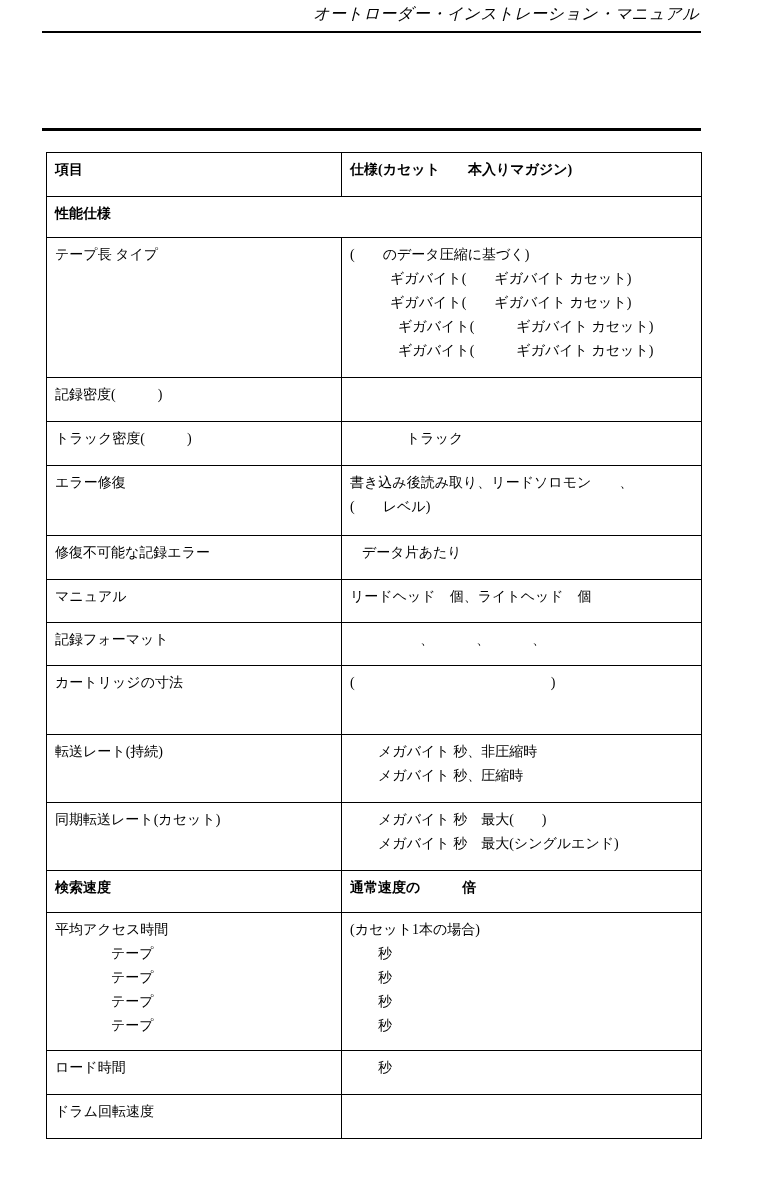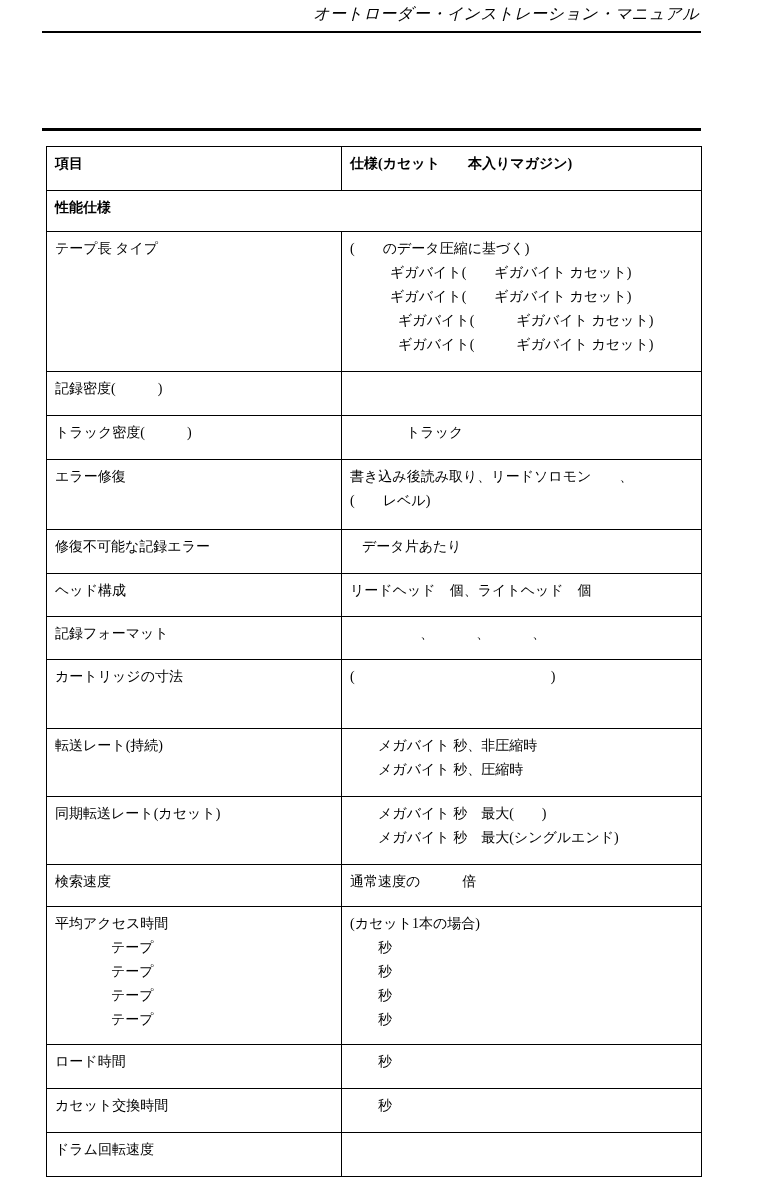--- a/index.html
+++ b/index.html
@@ -18,21 +18,21 @@
     padding-bottom:6px;
     padding-right:2px;
   }
   .rule-top{border:none;border-top:2px solid #000;margin:0;}
   .rule-section{border:none;border-top:3px solid #000;margin:95px 0 0 0;}
   table.spec{
     border-collapse:collapse;
     table-layout:fixed;
     width:655px;
     margin-left:4px;
-    margin-top:15px;
+    margin-top:21px;
     font-size:14px;
   }
   table.spec td,table.spec th{
     border:1px solid #000;
     vertical-align:top;
     padding:5px 8px 4px 8px;
     text-align:left;
     font-weight:normal;
   }
   th .line, .head-label{font-weight:bold;}
@@ -42,21 +42,21 @@
   .i0{padding-left:0;}
   .i1{padding-left:12px;}
   .i2{padding-left:28px;}
   .i3{padding-left:40px;}
   .i4{padding-left:48px;}
   .i5{padding-left:56px;}
   .i6{padding-left:70px;}
   
   tr.h34 td,tr.h34 th{height:34px;}
   tr.h33 td{height:33px;}
-  tr.h32 td{height:32px;}
+  tr.h32 td{height:32px;font-weight:bold;}
   tr.h31 td{height:31px;}
   tr.h58 td{height:58px;}
   tr.h59 td{height:59px;}
   tr.h60 td{height:60px;}
   tr.h128 td{height:128px;}
   tr.h130 td{height:130px;}
   col.c1{width:295px;}
   col.c2{width:360px;}
 </style>
 </head>
@@ -133,21 +133,21 @@
       <td>
         <div class="lbl">修復不可能な記録エラー</div>
       </td>
       <td>
         <div class="line i1">データ片あたり</div>
       </td>
     </tr>
 
     <tr class="h33">
       <td>
-        <div class="lbl">ヘッド構成</div>
+        <div class="lbl">マニュアル</div>
       </td>
       <td>
         <div class="line i0">リードヘッド　個、ライトヘッド　個</div>
       </td>
     </tr>
 
     <tr class="h33">
       <td>
         <div class="lbl">記録フォーマット</div>
       </td>
@@ -214,28 +214,20 @@
 
     <tr class="h34">
       <td>
         <div class="lbl">ロード時間</div>
       </td>
       <td>
         <div class="line i2">秒</div>
       </td>
     </tr>
 
-    <tr class="h34">
-      <td>
-        <div class="lbl">カセット交換時間</div>
-      </td>
-      <td>
-        <div class="line i2">秒</div>
-      </td>
-    </tr>
 
     <tr class="h34">
       <td>
         <div class="lbl">ドラム回転速度</div>
       </td>
       <td></td>
     </tr>
 
   </tbody>
     </table>

